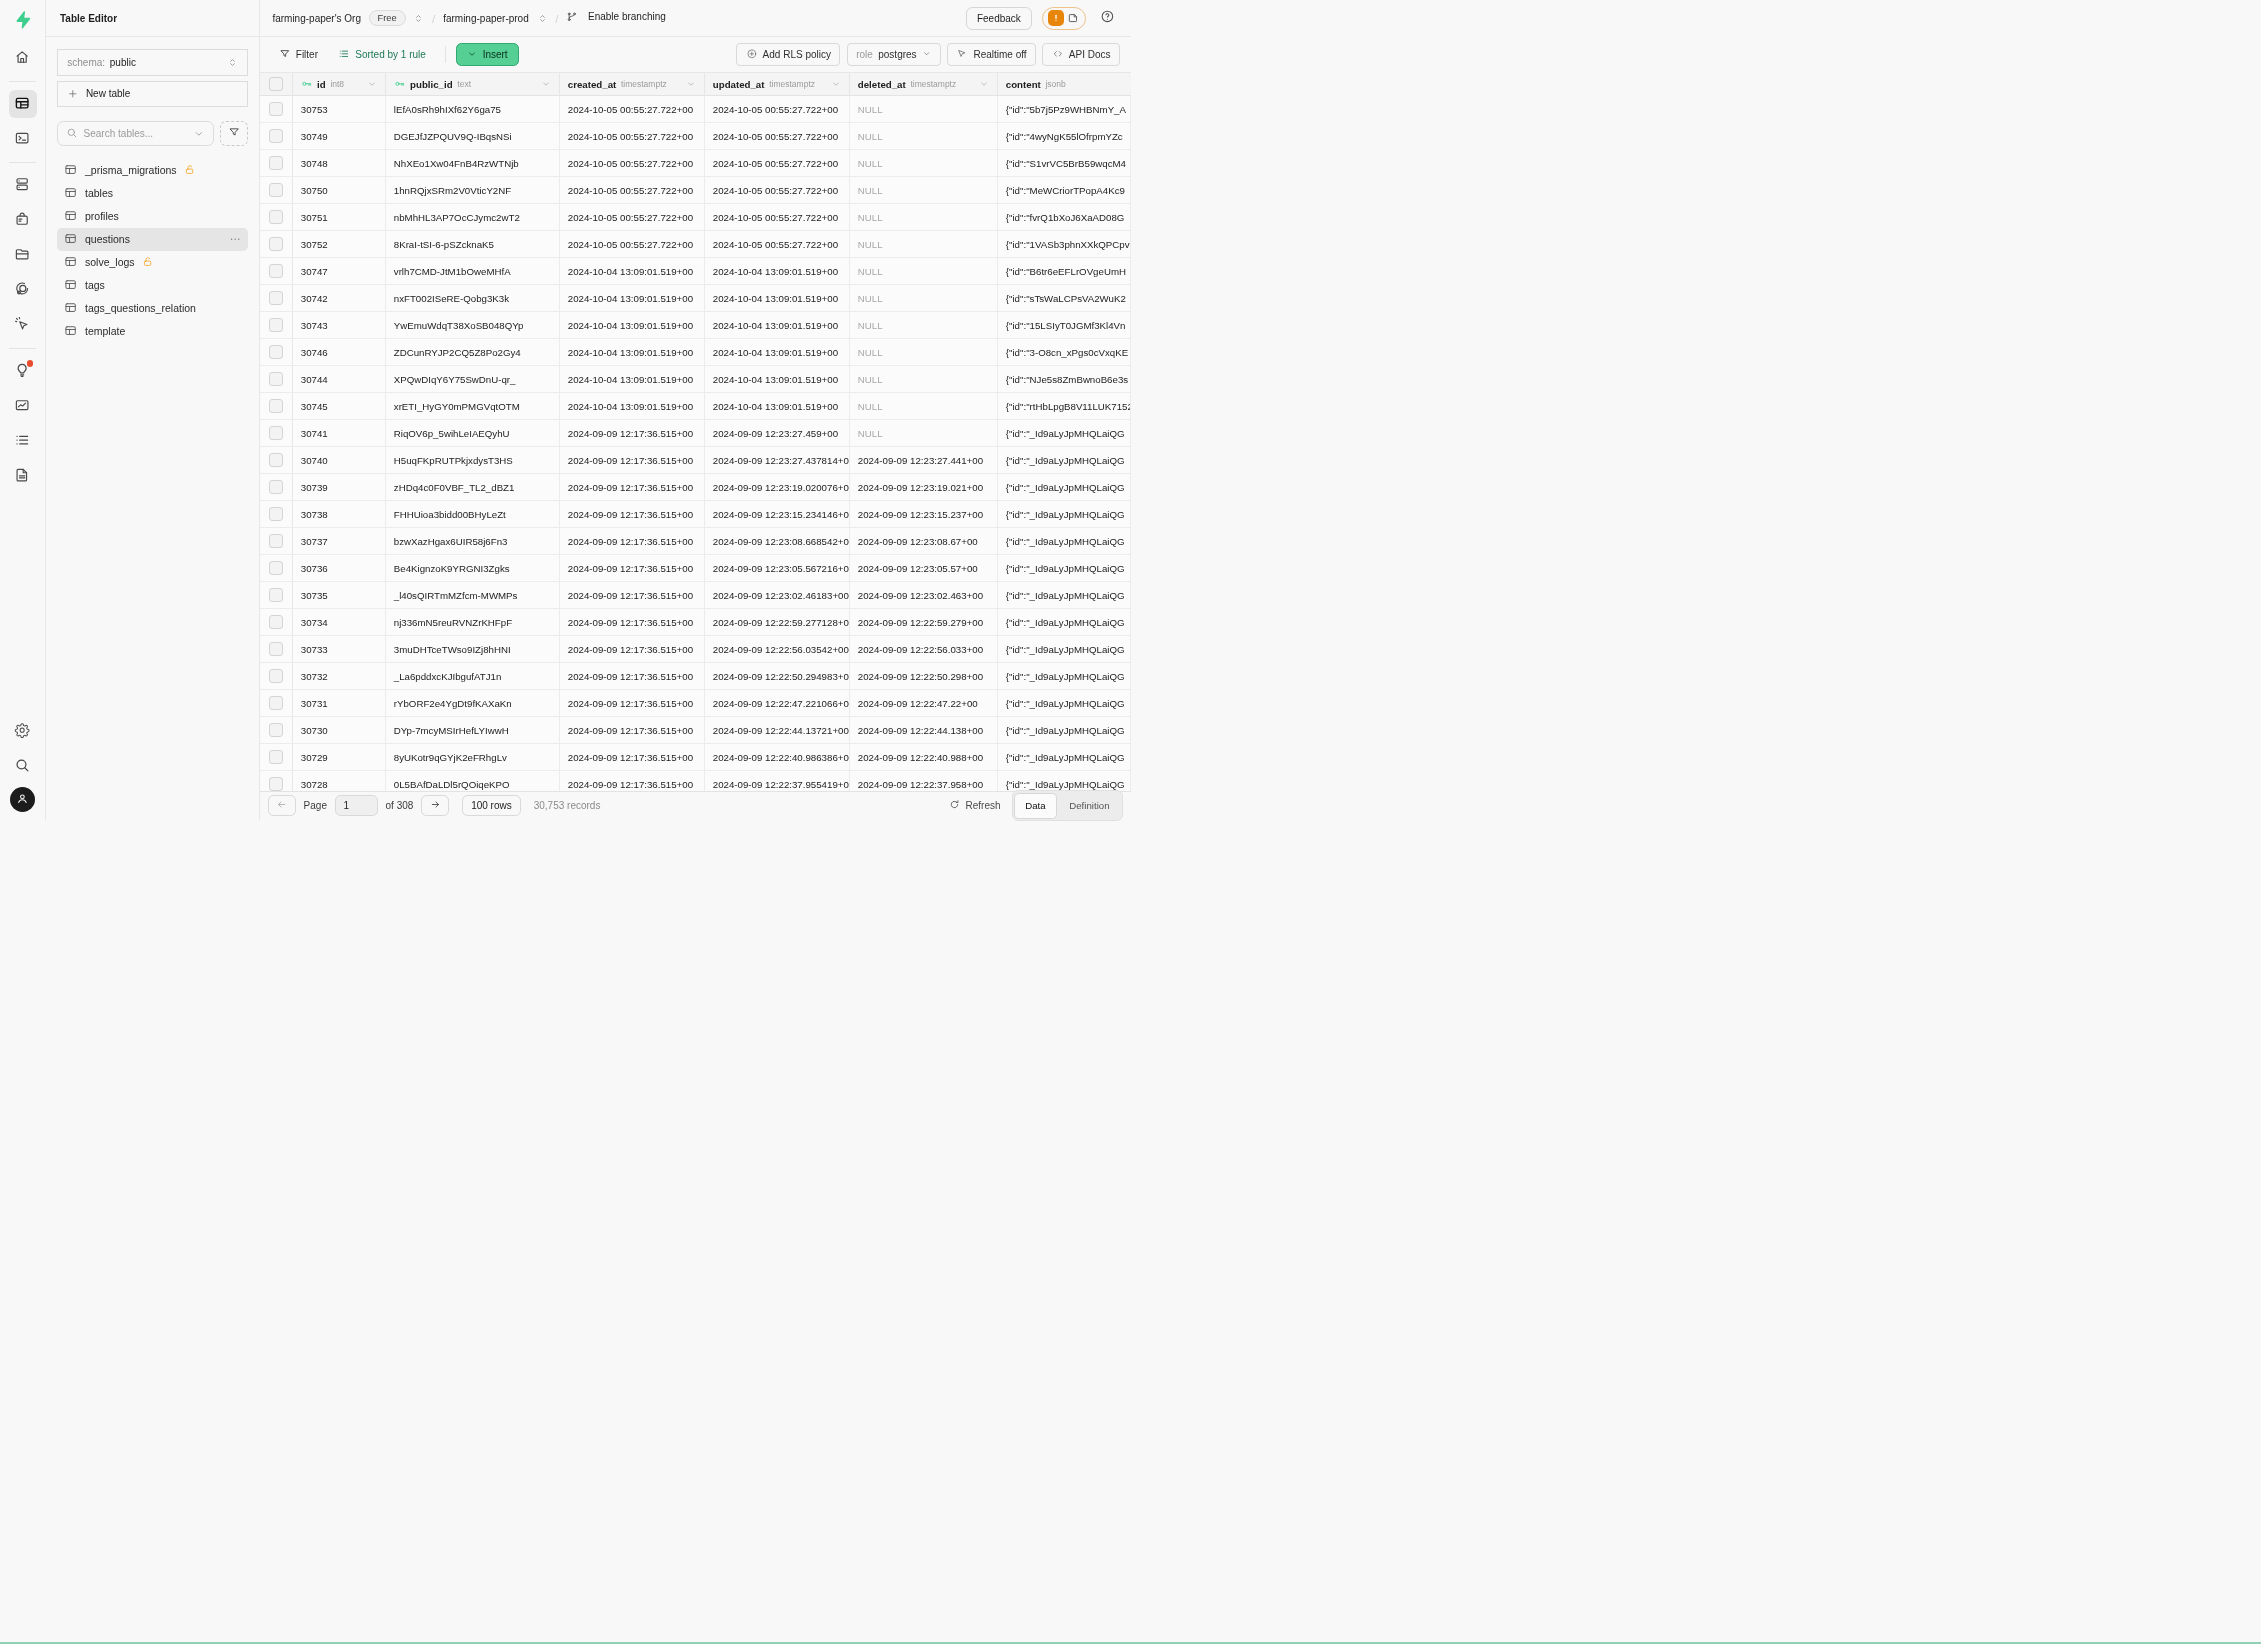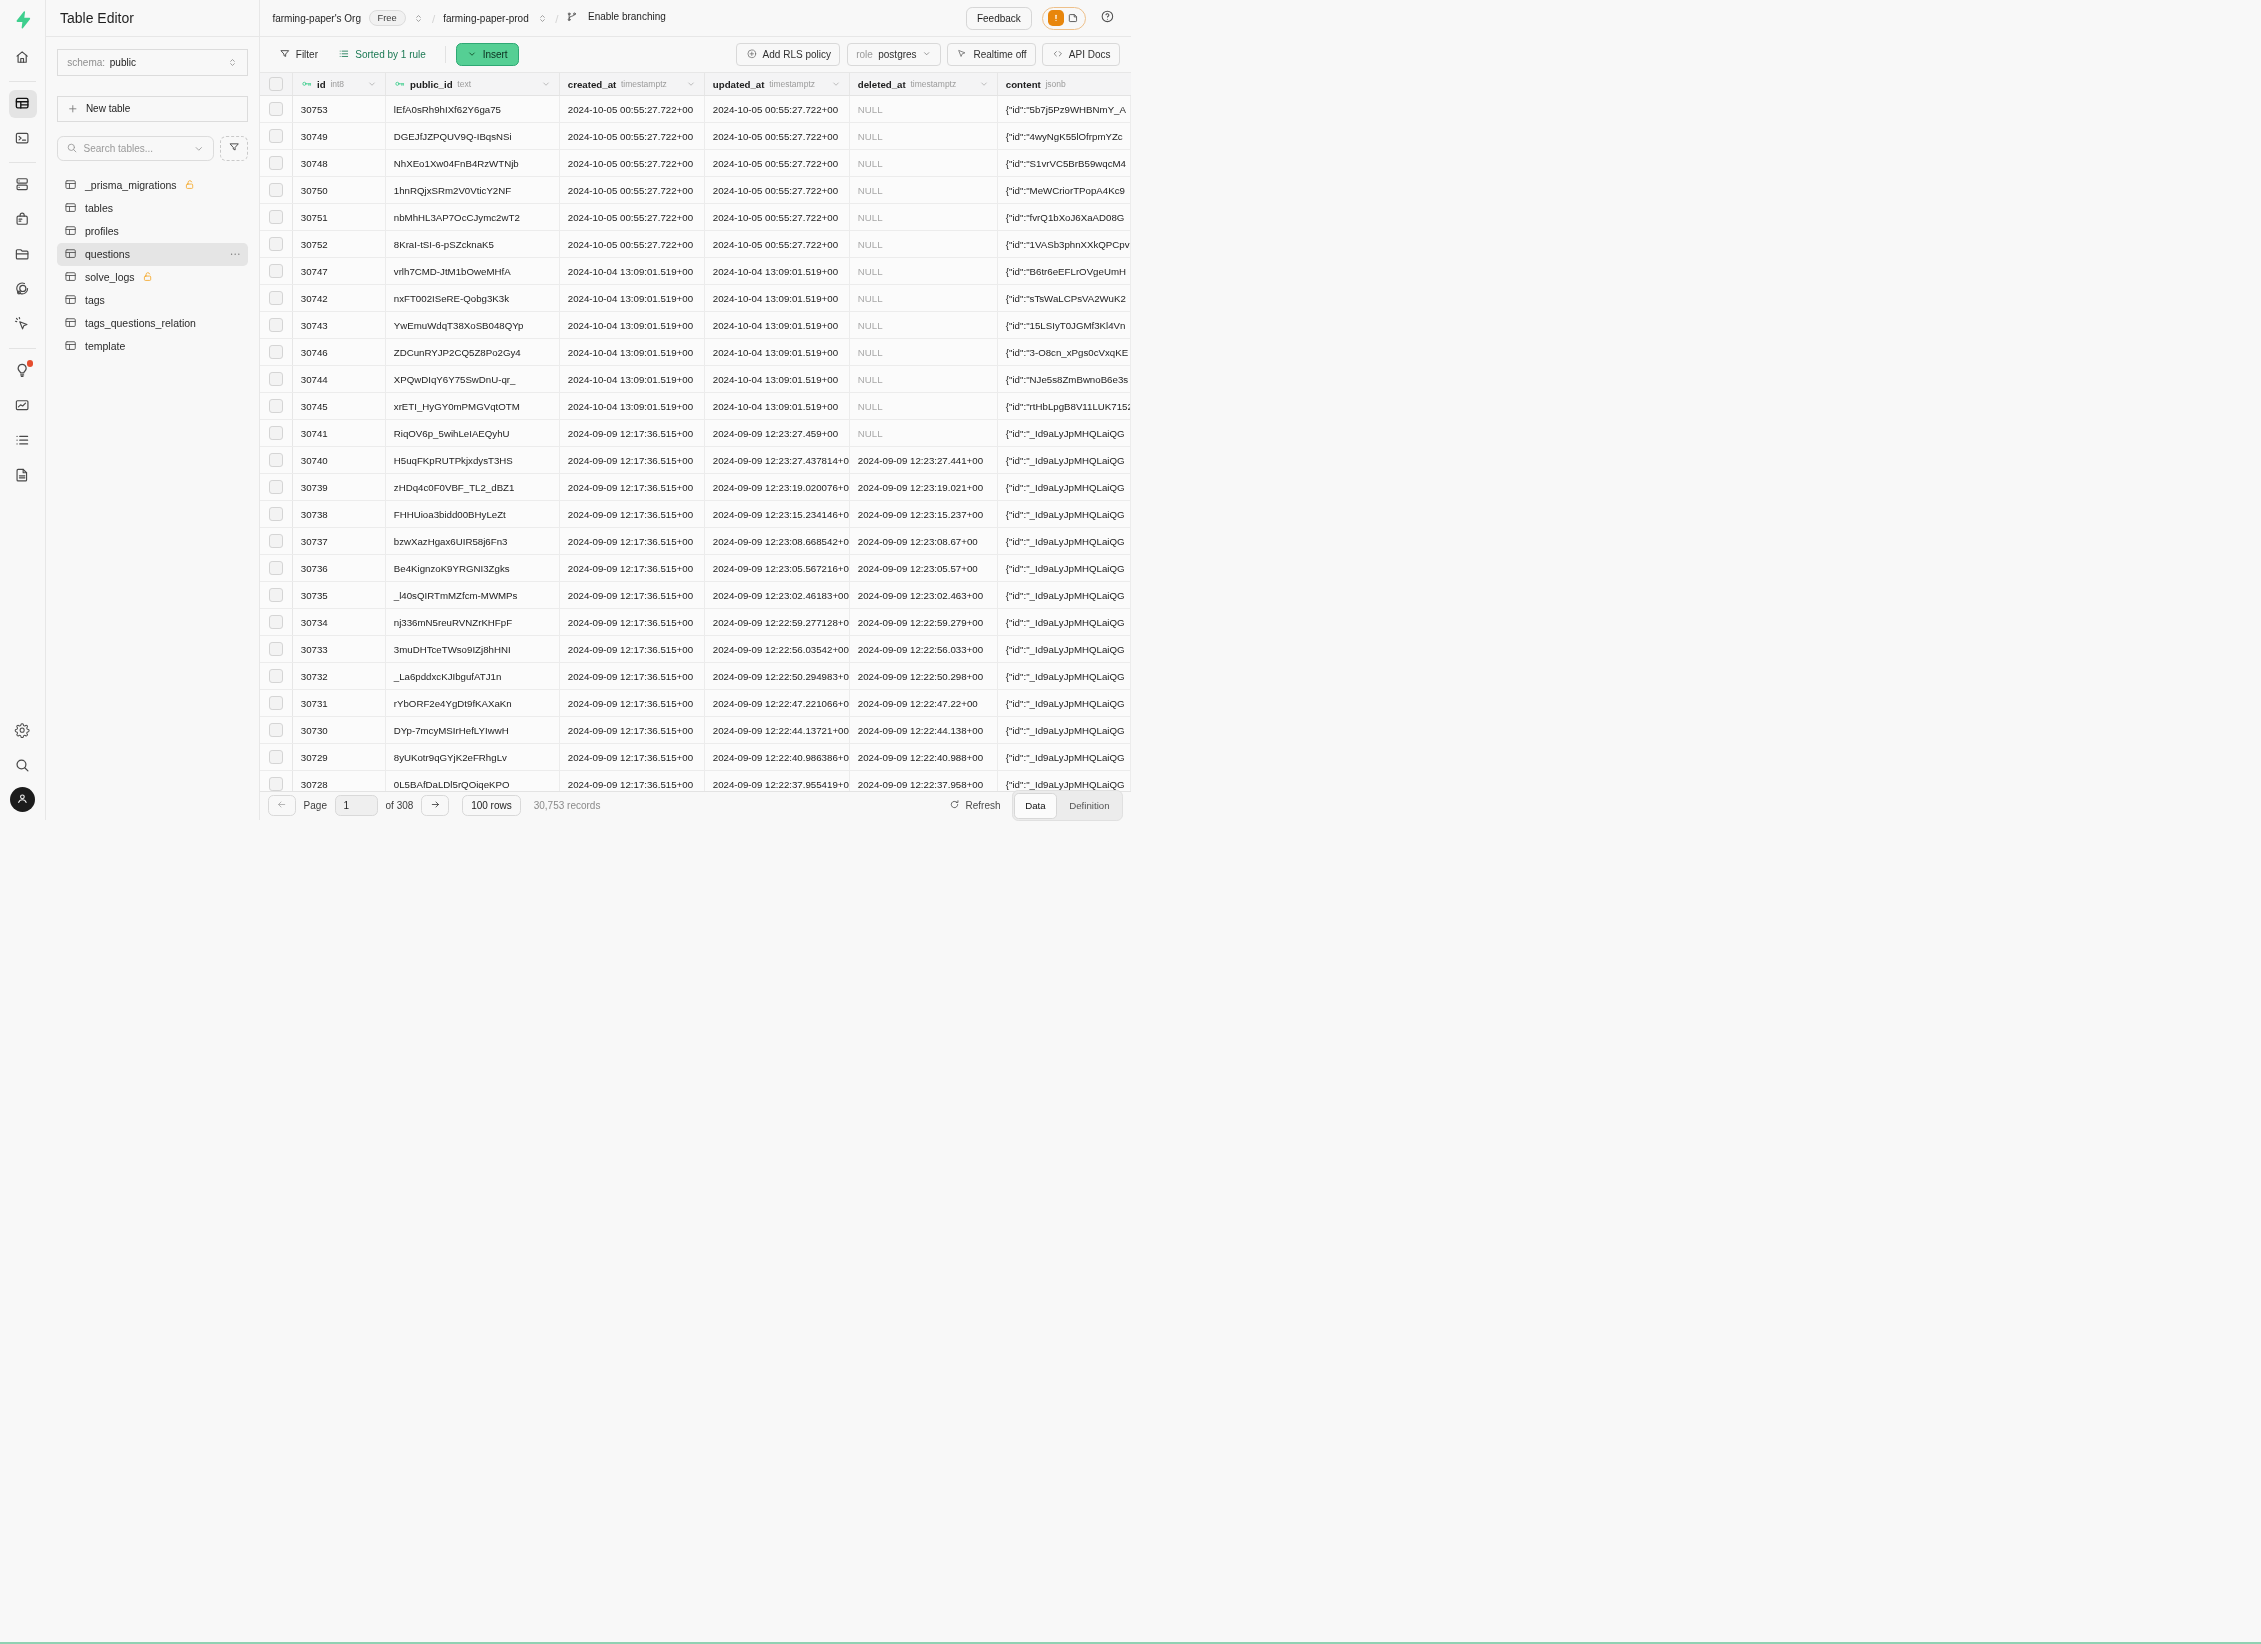--- a/index.html
+++ b/index.html
@@ -20,28 +20,28 @@
               border-radius:50%; background:#e54d2e; }
   .rail-divider { width:26.4px; height:0.8px; background:#e3e3e3; flex:none; margin:1.6px 0; }
   .rail-spacer { flex:1; }
   .rail-avatar { width:25px; height:25px; border-radius:50%; background:#1c1c1c; color:#f5f5f5;
               display:flex; align-items:center; justify-content:center; cursor:pointer; }
   .rail-avatar svg { width:14.8px; height:14.8px; }
 
   
   .sidebar { width:214px; flex:none; border-right:0.8px solid #e7e7e7; background:#f8f8f8; display:flex; flex-direction:column; }
   .sidebar-header { height:37px; flex:none; border-bottom:0.8px solid #e7e7e7; display:flex; align-items:center; padding:0 14px; }
-  .sidebar-title { font-size:14px; font-weight:400; color:#1f1f1f; }
+  .sidebar-title { font-size:10px; font-weight:700; color:#1f1f1f; }
   .sidebar-body { padding:12.4px 11px; overflow:hidden; }
   .schema-btn, .newtable-btn { width:100%; height:26.4px; border:0.8px solid #dcdcdc; border-radius:0; background:transparent;
       display:flex; align-items:center; padding:0 9.3px; font-size:10px; color:#1c1c1c; gap:4.7px; cursor:pointer; font-family:inherit; }
   .schema-label { color:#8f8f8f; }
   .schema-btn .chev { margin-left:auto; color:#8f8f8f; }
   .chev svg { width:11px; height:11px; display:block; }
-  .newtable-btn { margin-top:20px; gap:7px; }
+  .newtable-btn { margin-top:5px; gap:7px; }
   .newtable-btn .pl { color:#7a7a7a; } .pl svg{ width:11.6px; height:11.6px; display:block;}
   .search-row { display:flex; gap:6.2px; margin-top:14px; align-items:center; }
   .search-box { flex:1; height:25px; border:0.8px solid #dcdcdc; border-radius:6.2px; display:flex; align-items:center;
       padding:0 7.8px; gap:6.2px; color:#9a9a9a; font-size:10px; cursor:text; }
   .search-box svg { width:11.6px; height:11.6px; flex:none; }
   .search-box .chev { margin-left:auto; }
   .sb-filter-btn { width:28px; height:25px; flex:none; border:0.8px dashed #c9c9c9; border-radius:6.2px; background:transparent;
       display:flex; align-items:center; justify-content:center; color:#3d3d3d; cursor:pointer; }
   .sb-filter-btn svg { width:12.4px; height:12.4px; }
   .table-list { list-style:none; margin-top:12.4px; }

